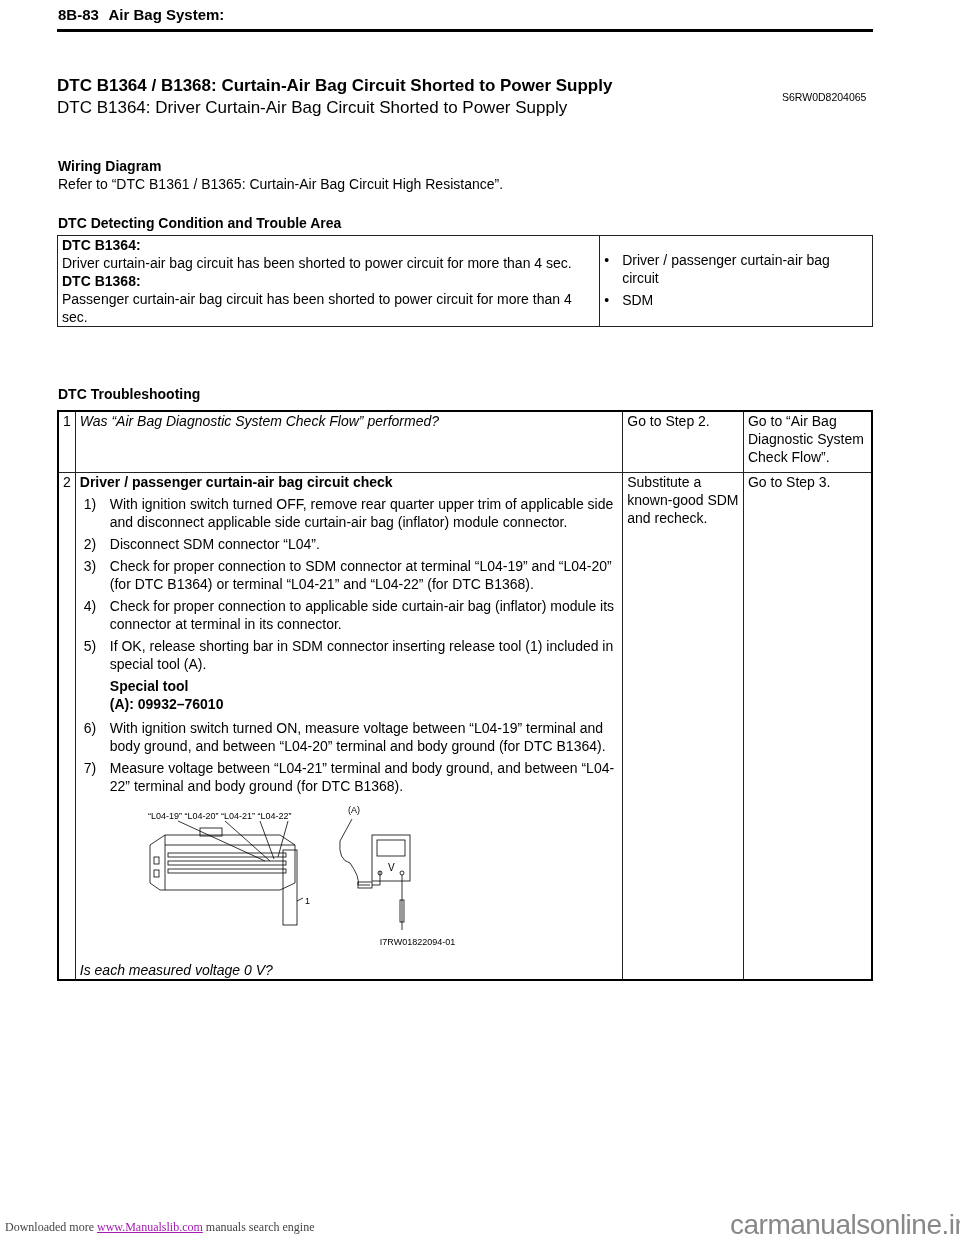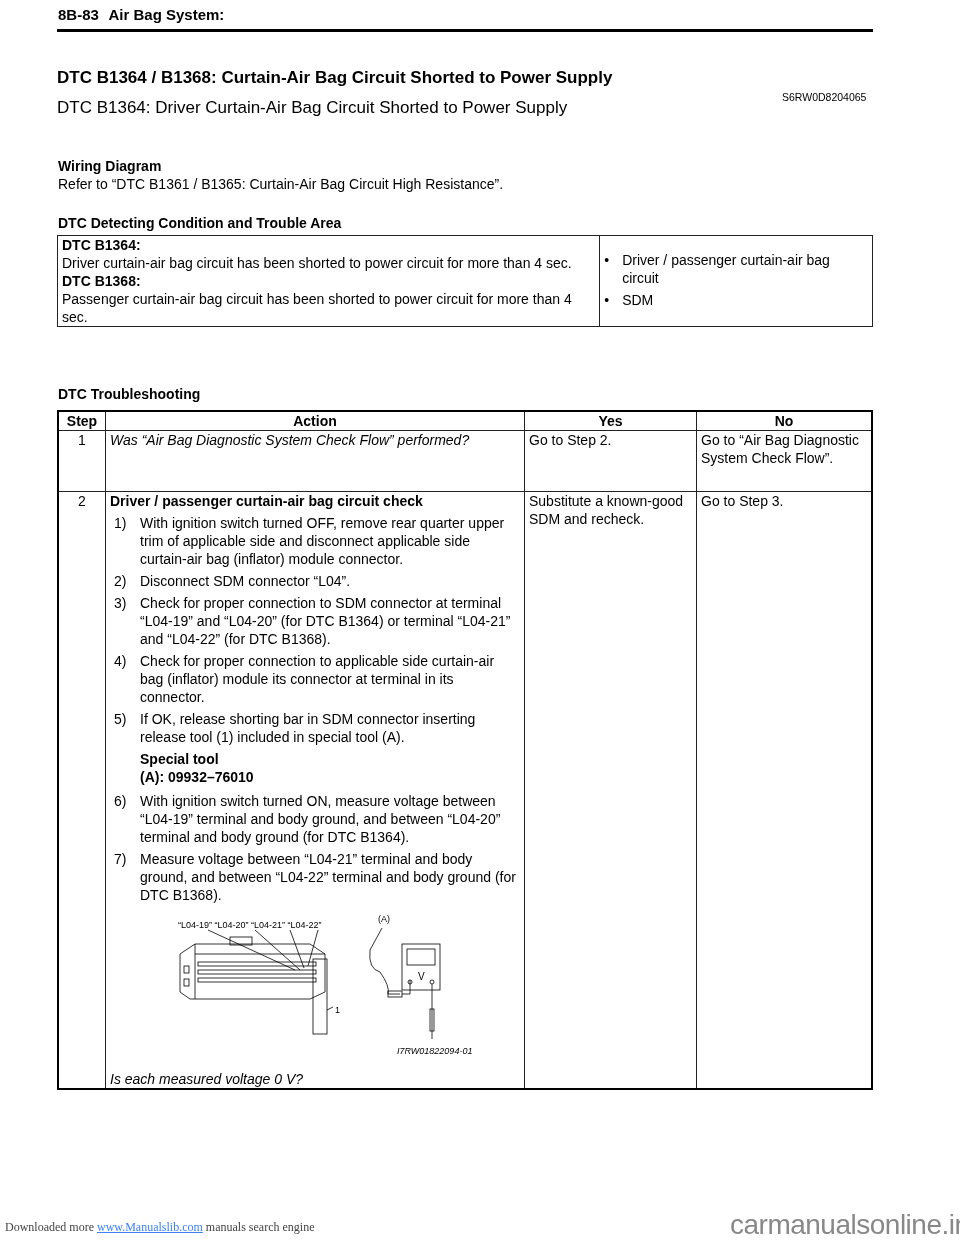--- a/index.html
+++ b/index.html
@@ -1,38 +1,38 @@
 <!DOCTYPE html>
 <html><head>
 <meta charset="utf-8">
 <style>
   html, body { margin:0; padding:0; background:#fff; }
   body { width:960px; height:1242px; position:relative; font-family:"Liberation Sans", sans-serif; color:#000; overflow:hidden; }
   .hdr { position:absolute; left:58px; top:6px; font-size:15px; font-weight:bold; }
   .hdr .num { margin-right:6px; }
   .hdr-rule { position:absolute; left:57px; top:29px; width:816px; height:3px; background:#000; }
-  .t1 { position:absolute; left:57px; top:68px; font-size:17px; font-weight:bold; }
+  .t1 { position:absolute; left:57px; top:76px; font-size:17px; font-weight:bold; }
   .code { position:absolute; left:782px; top:91px; font-size:10.5px; }
   .t2 { position:absolute; left:57px; top:98px; font-size:17px; font-weight:normal; line-height:20px; }
   .sec { position:absolute; left:58px; font-size:14px; line-height:18px; }
   .b { font-weight:bold; }
   table { border-collapse:collapse; position:absolute; font-size:14px; line-height:18px; }
   table td, table th { border:1px solid #222; vertical-align:top; padding:0 4px; }
   table th { font-weight:bold; text-align:center; }
   .tbl1 { left:57px; top:235px; width:816px; }
   .tbl2 { left:57px; top:410px; width:816px; border:2px solid #000; }
   .tbl2 th { border-bottom:1px solid #222; }
   .bul { display:flex; margin:2px 0 4px 0; }
   .bul .dot { width:18px; flex:none; }
   .steps li { list-style:none; display:flex; margin:0 0 4px 0; }
   .steps { margin:0; padding:0; }
   .steps .n { width:26px; flex:none; padding-left:4px; }
   .it { font-style:italic; }
   .footer-left { position:absolute; left:5px; top:1220px; font-family:"Liberation Serif", serif; font-size:12px; color:#444; }
-  .footer-left a { color:#3b82f6; text-decoration:underline; }
+  .footer-left a { color:#a21caf; text-decoration:underline; }
   .footer-right { position:absolute; left:730px; top:1209px; font-size:28px; color:#888; letter-spacing:-0.5px; }
   .fig { position:relative; width:330px; height:150px; margin:10px 0 0 60px; }
 </style>
 </head>
 <body>
 
 <div class="hdr">
   <span class="num">8B-83</span>
   <span>Air Bag System:</span>
 </div>
@@ -71,26 +71,20 @@
           </div>
     </td>
   </tr>
 </tbody>
   </table>
 
 <div class="sec b" style="top:385px">DTC Troubleshooting</div>
 
 <table class="tbl2">
   <tbody>
-      <tr>
-    <th style="width:38px">Step</th>
-    <th style="width:410px">Action</th>
-    <th style="width:163px">Yes</th>
-    <th>No</th>
-  </tr>
   <tr style="height:61px">
     <td style="text-align:center">1</td>
     <td class="it">Was “Air Bag Diagnostic System Check Flow” performed?</td>
     <td>Go to Step 2.</td>
     <td>Go to “Air Bag Diagnostic System Check Flow”.</td>
   </tr>
   <tr>
     <td style="text-align:center">2</td>
     <td>
       <div class="b" style="margin-bottom:4px">Driver / passenger curtain-air bag circuit check</div>
@@ -159,21 +153,21 @@
             <path d="M232 80 L240 80 L240 66"></path>
             <rect x="232" y="30" width="38" height="46"></rect>
             <rect x="237" y="35" width="28" height="16"></rect>
             <circle cx="240" cy="68" r="2"></circle>
             <circle cx="262" cy="68" r="2"></circle>
             <line x1="262" y1="70" x2="262" y2="125"></line>
             <rect x="260" y="95" width="4" height="22"></rect>
           </g>
           <text x="248" y="66" font-size="10" font-family="Liberation Sans, sans-serif">V</text>
         </svg>
-        <div style="position:absolute; left:227px; top:128px; font-size:9px;font-style:italic;">I7RW01822094-01</div>
+        <div style="position:absolute; left:240px; top:128px; font-size:9px;">I7RW01822094-01</div>
       </div>
       <div class="it" style="margin-top:6px">Is each measured voltage 0 V?</div>
     </td>
     <td>Substitute a known-good SDM and recheck.</td>
     <td>Go to Step 3.</td>
   </tr>
 </tbody>
   </table>
 
 <div class="footer-left">

